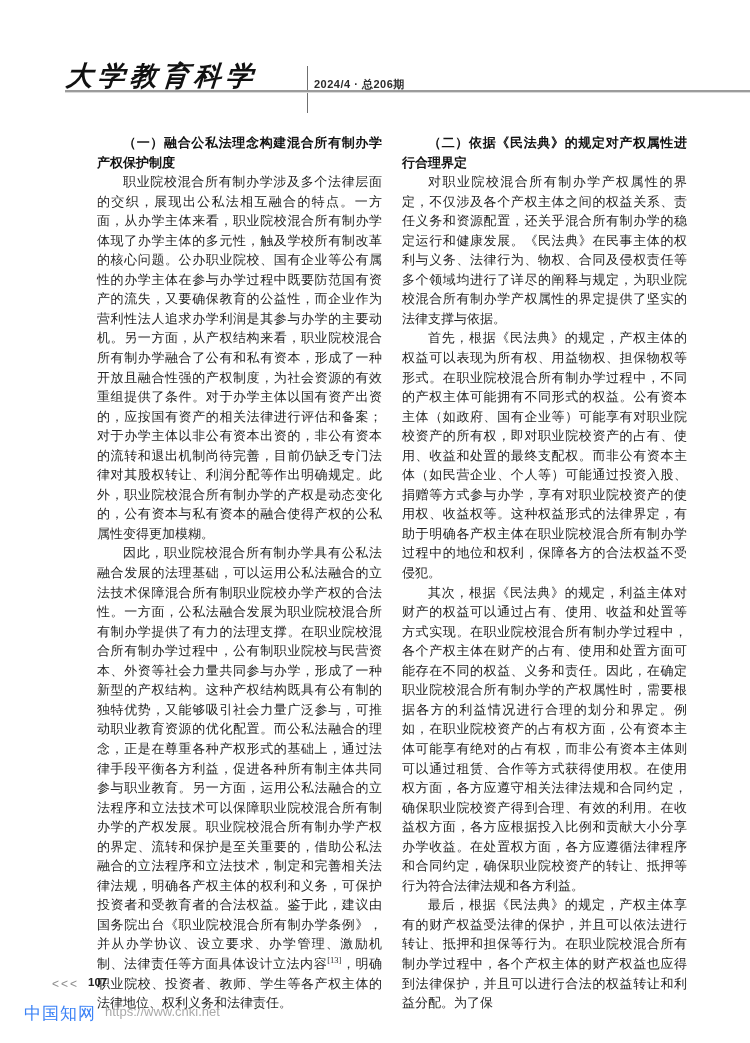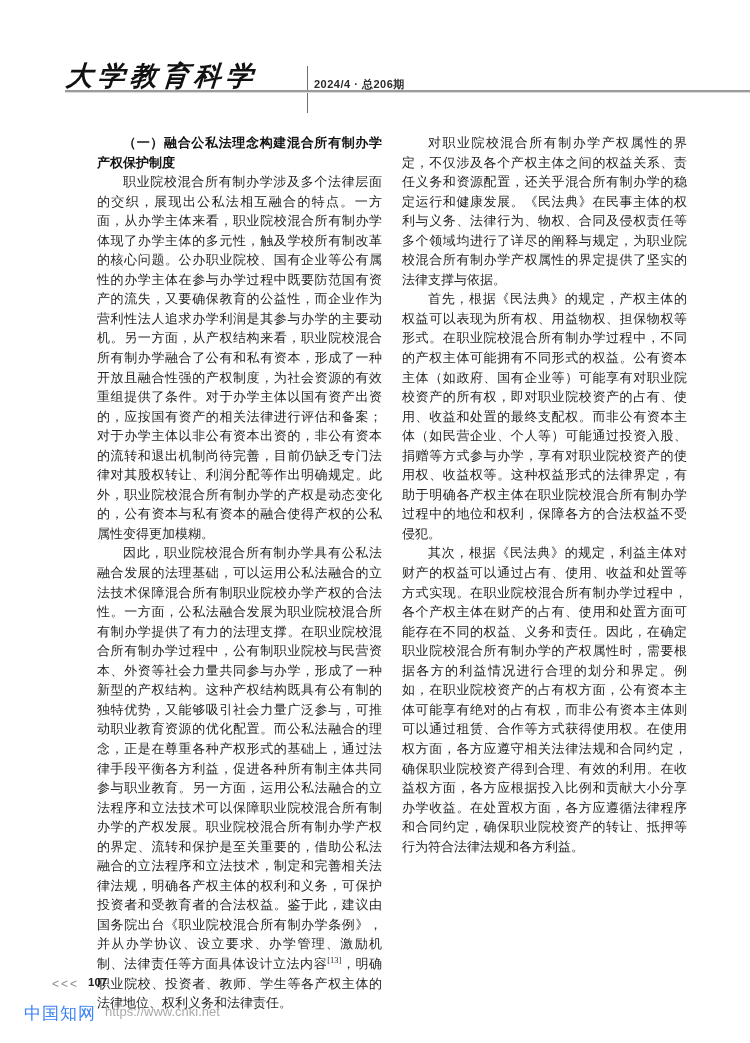--- a/index.html
+++ b/index.html
@@ -116,23 +116,25 @@
   <div class="masthead-hrule"></div>
 
 
   <div class="column column-left">
     <h3>（一）融合公私法理念构建混合所有制办学产权保护制度</h3>
     <p>职业院校混合所有制办学涉及多个法律层面的交织，展现出公私法相互融合的特点。一方面，从办学主体来看，职业院校混合所有制办学体现了办学主体的多元性，触及学校所有制改革的核心问题。公办职业院校、国有企业等公有属性的办学主体在参与办学过程中既要防范国有资产的流失，又要确保教育的公益性，而企业作为营利性法人追求办学利润是其参与办学的主要动机。另一方面，从产权结构来看，职业院校混合所有制办学融合了公有和私有资本，形成了一种开放且融合性强的产权制度，为社会资源的有效重组提供了条件。对于办学主体以国有资产出资的，应按国有资产的相关法律进行评估和备案；对于办学主体以非公有资本出资的，非公有资本的流转和退出机制尚待完善，目前仍缺乏专门法律对其股权转让、利润分配等作出明确规定。此外，职业院校混合所有制办学的产权是动态变化的，公有资本与私有资本的融合使得产权的公私属性变得更加模糊。</p>
     <p><span>因此，职业院校混合所有制办学具有公私法融合发展的法理基础，可以运用公私法融合的立法技术保障混合所有制职业院校办学产权的合法性。一方面，公私法融合发展为职业院校混合所有制办学提供了有力的法理支撑。在职业院校混合所有制办学过程中，公有制职业院校与民营资本、外资等社会力量共同参与办学，形成了一种新型的产权结构。这种产权结构既具有公有制的独特优势，又能够吸引社会力量广泛参与，可推动职业教育资源的优化配置。而公私法融合的理念，正是在尊重各种产权形式的基础上，通过法律手段平衡各方利益，促进各种所有制主体共同参与职业教育。另一方面，运用公私法融合的立法程序和立法技术可以保障职业院校混合所有制办学的产权发展。职业院校混合所有制办学产权的界定、流转和保护是至关重要的，借助公私法融合的立法程序和立法技术，制定和完善相关法律法规，明确各产权主体的权利和义务，可保护投资者和受教育者的合法权益。鉴于此，建议由国务院出台《职业院校混合所有制办学条例》，并从办学协议、设立要求、办学管理、激励机制、法律责任等方面具体设计立法内容</span><sup class="footnote-ref">[13]</sup><span>，明确职业院校、投资者、教师、学生等各产权主体的法律地位、权利义务和法律责任。</span></p>
   </div>
 
   <div class="column column-right">
+    <h3>（二）依据《民法典》的规定对产权属性进行合理界定</h3>
     <p>对职业院校混合所有制办学产权属性的界定，不仅涉及各个产权主体之间的权益关系、责任义务和资源配置，还关乎混合所有制办学的稳定运行和健康发展。《民法典》在民事主体的权利与义务、法律行为、物权、合同及侵权责任等多个领域均进行了详尽的阐释与规定，为职业院校混合所有制办学产权属性的界定提供了坚实的法律支撑与依据。</p>
     <p>首先，根据《民法典》的规定，产权主体的权益可以表现为所有权、用益物权、担保物权等形式。在职业院校混合所有制办学过程中，不同的产权主体可能拥有不同形式的权益。公有资本主体（如政府、国有企业等）可能享有对职业院校资产的所有权，即对职业院校资产的占有、使用、收益和处置的最终支配权。而非公有资本主体（如民营企业、个人等）可能通过投资入股、捐赠等方式参与办学，享有对职业院校资产的使用权、收益权等。这种权益形式的法律界定，有助于明确各产权主体在职业院校混合所有制办学过程中的地位和权利，保障各方的合法权益不受侵犯。</p>
     <p>其次，根据《民法典》的规定，利益主体对财产的权益可以通过占有、使用、收益和处置等方式实现。在职业院校混合所有制办学过程中，各个产权主体在财产的占有、使用和处置方面可能存在不同的权益、义务和责任。因此，在确定职业院校混合所有制办学的产权属性时，需要根据各方的利益情况进行合理的划分和界定。例如，在职业院校资产的占有权方面，公有资本主体可能享有绝对的占有权，而非公有资本主体则可以通过租赁、合作等方式获得使用权。在使用权方面，各方应遵守相关法律法规和合同约定，确保职业院校资产得到合理、有效的利用。在收益权方面，各方应根据投入比例和贡献大小分享办学收益。在处置权方面，各方应遵循法律程序和合同约定，确保职业院校资产的转让、抵押等行为符合法律法规和各方利益。</p>
+    <p>最后，根据《民法典》的规定，产权主体享有的财产权益受法律的保护，并且可以依法进行转让、抵押和担保等行为。在职业院校混合所有制办学过程中，各个产权主体的财产权益也应得到法律保护，并且可以进行合法的权益转让和利益分配。为了保</p>
   </div>
 
   <div class="back-arrows">&lt;&lt;&lt;</div>
 
   <div class="page-number">107</div>
 
   <div class="watermark-name">中国知网</div>
 
   <a class="watermark-url" href="#">https://www.cnki.net</a>
 

